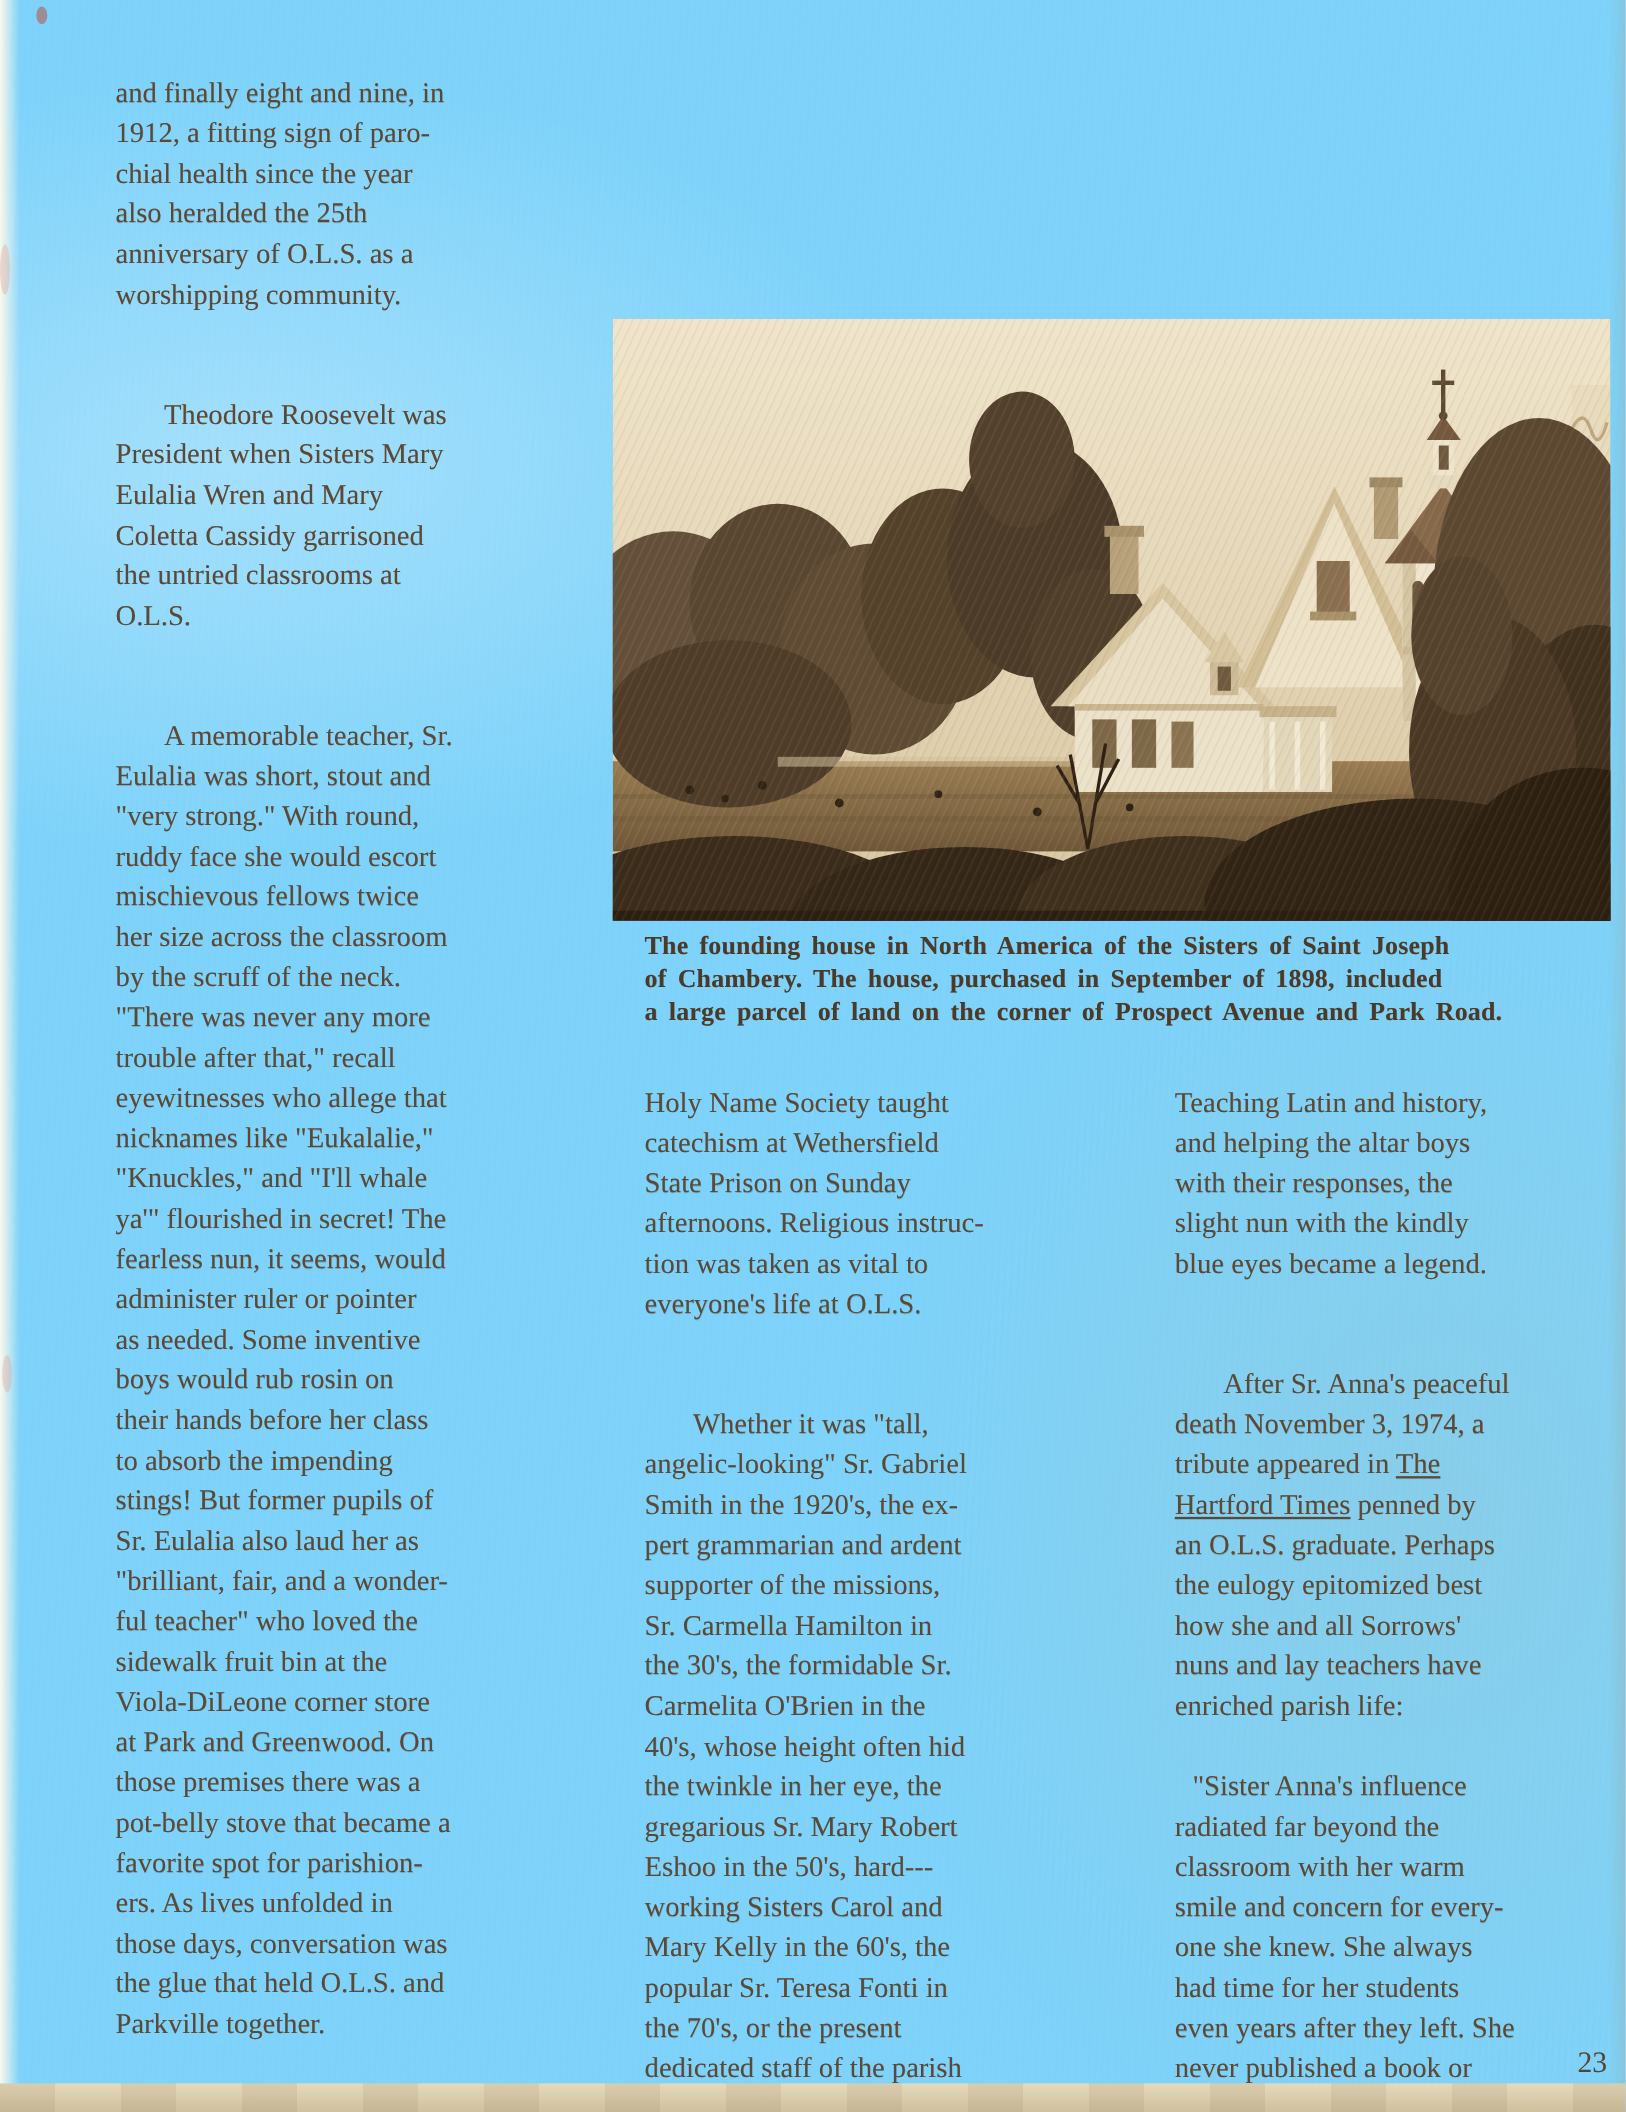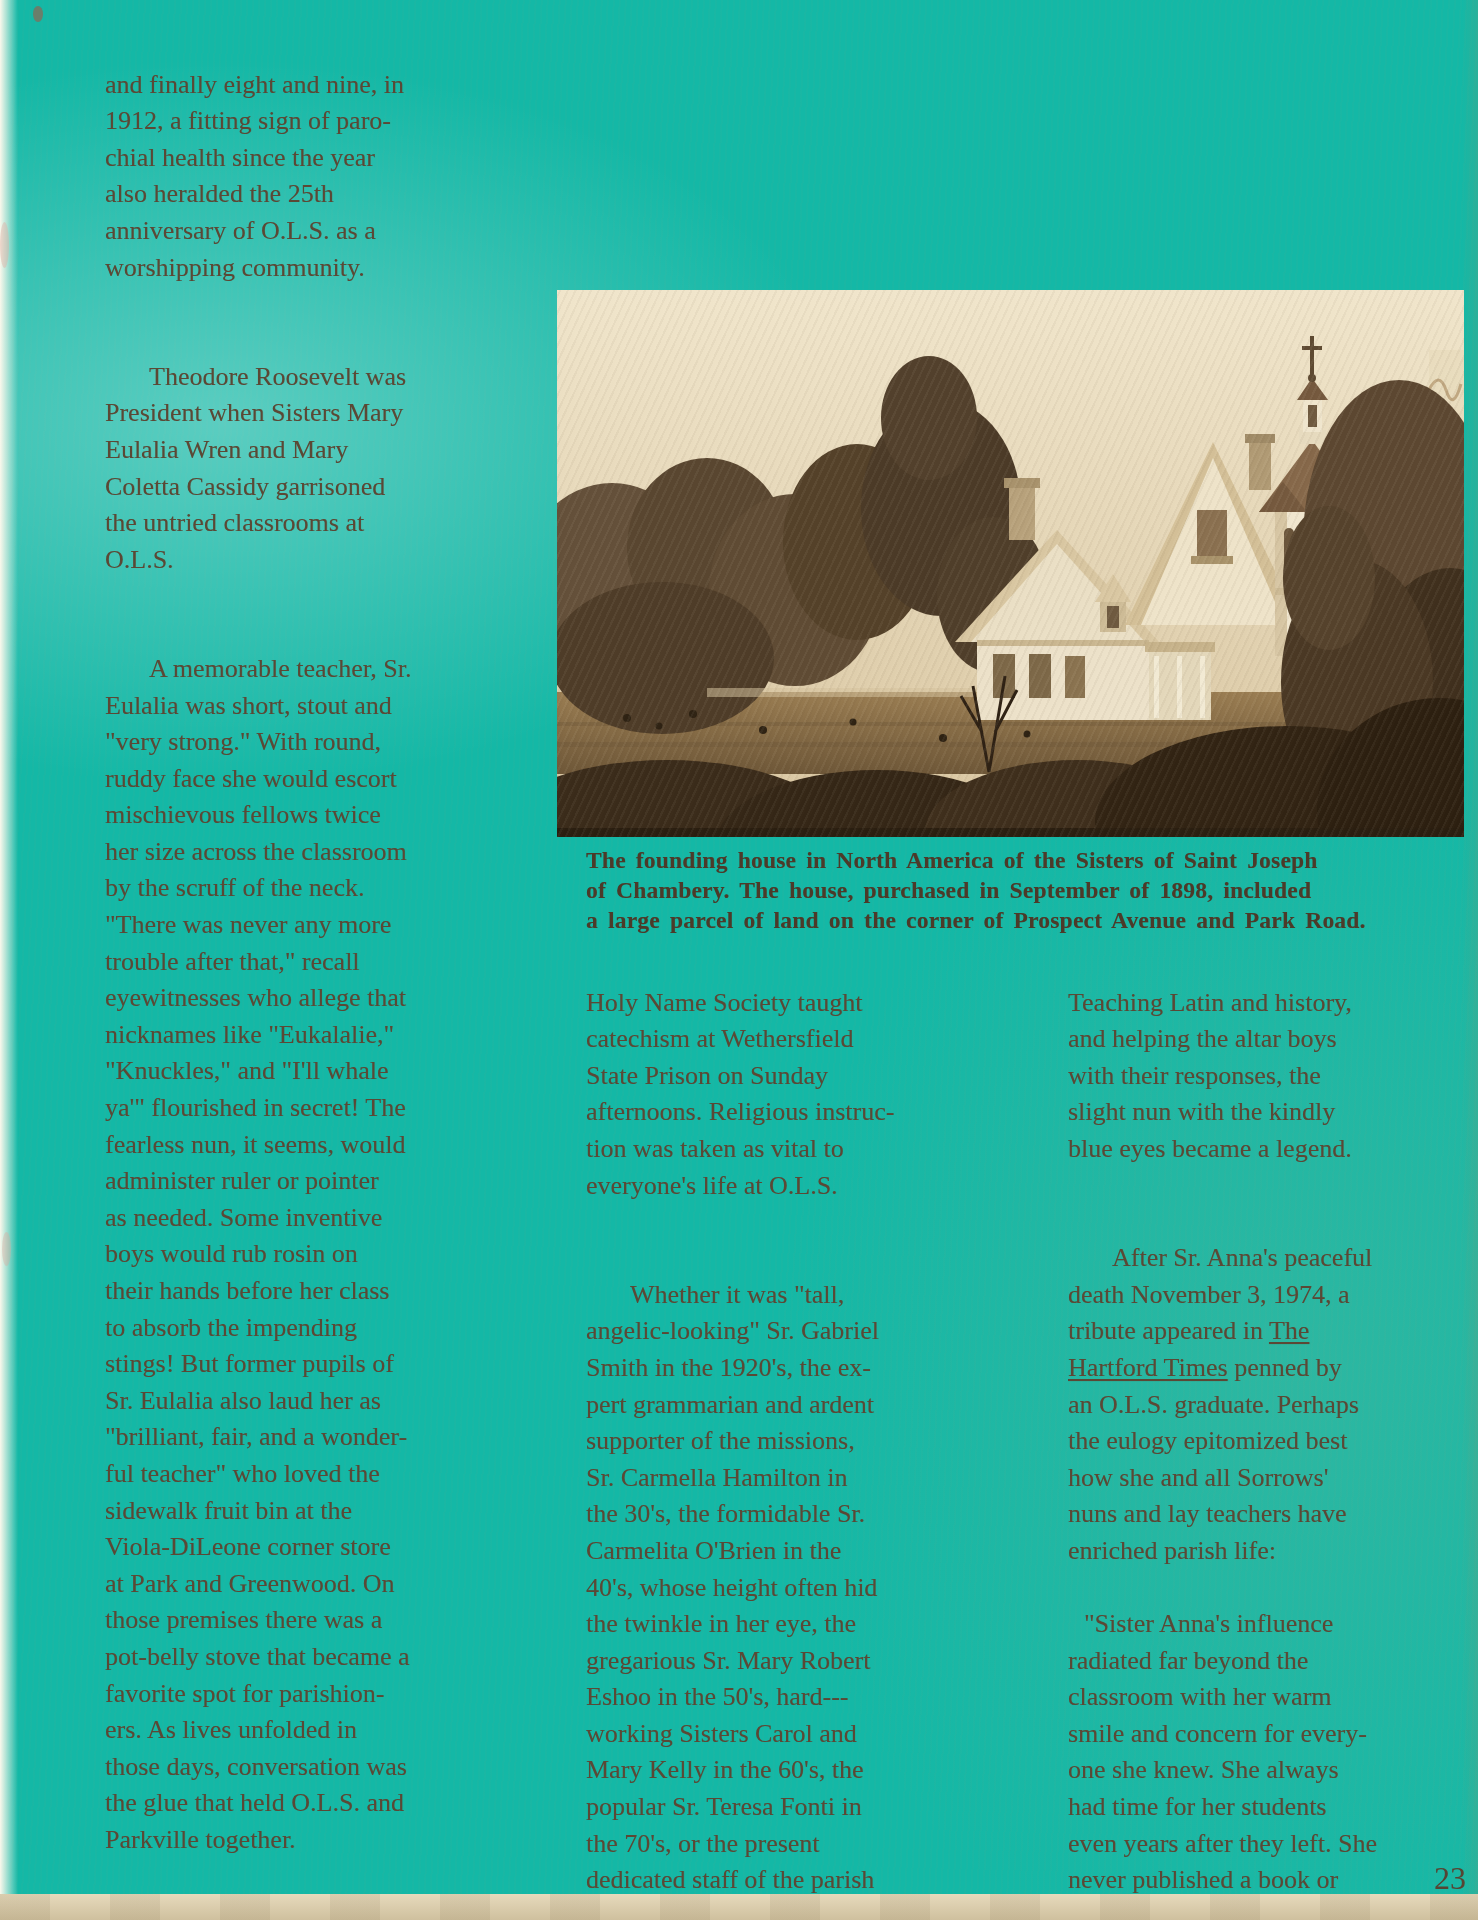--- a/index.html
+++ b/index.html
@@ -1,19 +1,19 @@
 <!DOCTYPE html>
 <html><head>
 <meta charset="utf-8">
 <style>
   * { margin:0; padding:0; box-sizing:border-box; }
   html,body { background:#f2ebd6; }
   .page {
     position:relative; width:1478px; height:1920px; overflow:hidden;
-    background:#14b8a6;
+    background:#7dd3fc;
     font-family:"Liberation Serif","DejaVu Serif",serif;
     color:#5b4835;
   }
   .page::before {
     content:""; position:absolute; inset:0; pointer-events:none;
     background:
       radial-gradient(ellipse 900px 520px at 15% 22%, rgba(255,255,255,0.30), transparent 70%),
       radial-gradient(ellipse 760px 900px at 88% 72%, rgba(200,178,132,0.14), transparent 70%),
       repeating-linear-gradient(93deg, rgba(170,150,105,0.035) 0 2px, transparent 2px 6px);
   }
@@ -45,21 +45,21 @@
       rgba(255,245,220,0.05) 0 2px, rgba(90,70,45,0.05) 2px 4px, transparent 4px 7px);
   }
 
   .caption {
     position:absolute; left:586px; top:845px; width:880px;
     font-size:23.5px; line-height:30px; font-weight:bold; color:#4c3a29;
     white-space:pre-line; word-spacing:4px; letter-spacing:0.2px;
     text-shadow:0.3px 0.3px 0 rgba(76,58,41,0.35);
   }
 
-  .page-number { position:absolute; left:1434px; top:1860px; font-size:32px; color:#564433; }
+  .page-number { position:absolute; left:1434px; top:1860px; font-size:27px; color:#564433; }
 
   .edge-left  { position:absolute; left:0; top:0; width:18px; height:100%;
                 background:linear-gradient(90deg,#fbf8ec,rgba(251,248,236,0)); }
   .edge-right { position:absolute; right:0; top:0; width:16px; height:100%;
                 background:linear-gradient(270deg,rgba(160,135,90,0.16),transparent); }
   .edge-bottom{ position:absolute; left:0; bottom:0; width:100%; height:26px;
                 background:
                   repeating-linear-gradient(90deg, rgba(110,90,55,0.10) 0 50px, transparent 50px 110px),
                   linear-gradient(180deg,#e6dabc,#cfc09e); }
   .smudge { position:absolute; border-radius:50%; }

